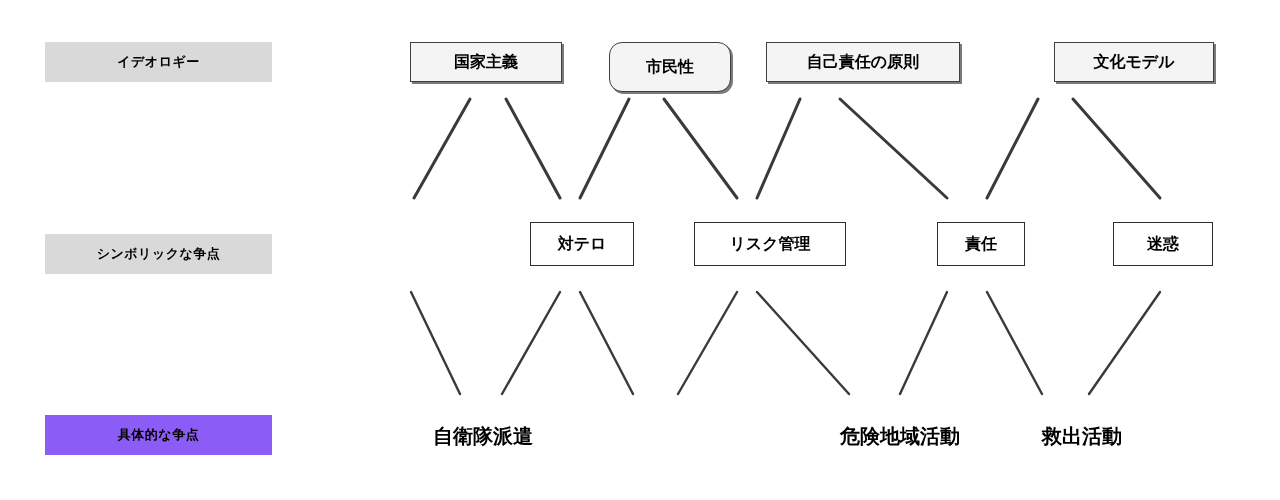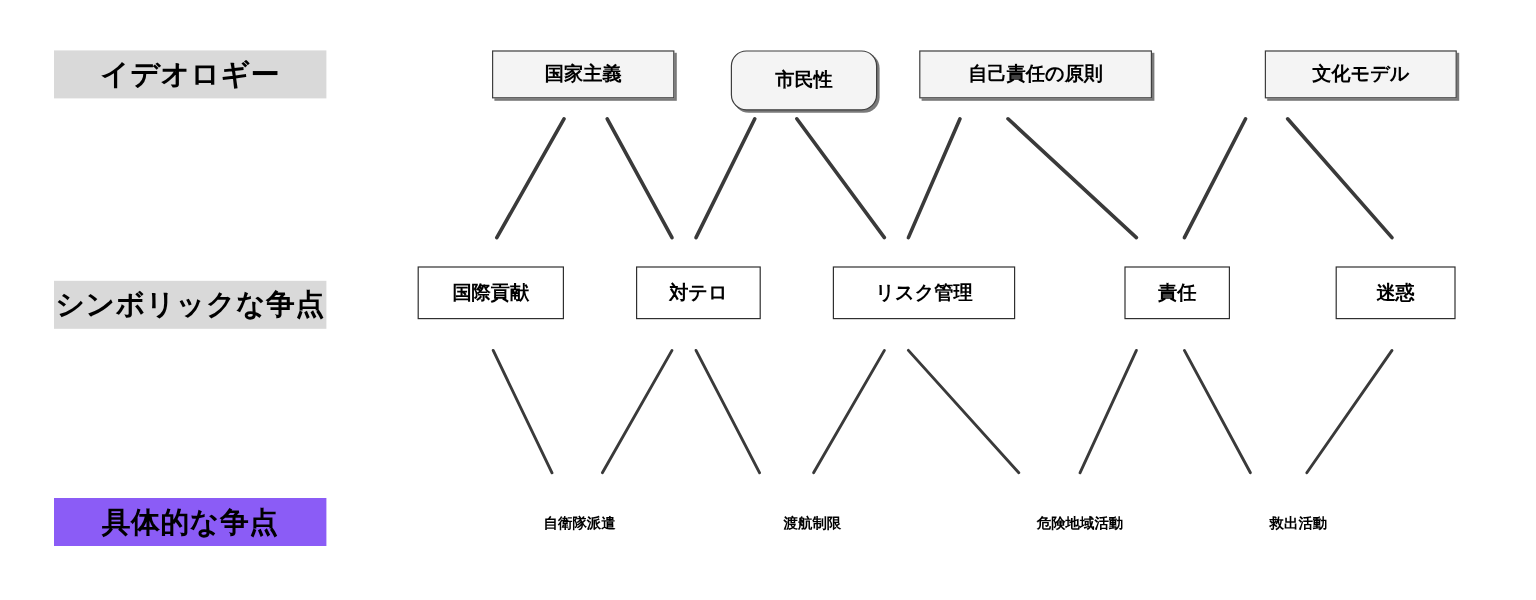--- a/index.html
+++ b/index.html
@@ -17,21 +17,21 @@
     background: #ffffff;
     overflow: hidden;
   }
   .row-label {
     position: absolute;
     background: #d9d9d9;
     color: #000000;
     display: flex;
     align-items: center;
     justify-content: center;
-    font-size: 24px;
+    font-size: 13px;
     font-weight: 700;
     letter-spacing: 0.5px;
     white-space: nowrap;
     box-sizing: border-box;
   }
   .node-box {
     position: absolute;
     background: #f2f2f2;
     border: 1px solid #3f3f3f;
     box-sizing: border-box;
@@ -49,21 +49,21 @@
   }
   .node-box.tier2 {
     background: #ffffff;
     border: 1px solid #2f2f2f;
   }
   .leaf-label {
     position: absolute;
     display: flex;
     align-items: center;
     justify-content: center;
-    font-size: 12px;
+    font-size: 20px;
     font-weight: 700;
     color: #000000;
     white-space: nowrap;
   }
   svg.edges {
     position: absolute;
     left: 0;
     top: 0;
     width: 1280px;
     height: 500px;
@@ -114,42 +114,36 @@
   <div class="node-box tier1" style="left: 609px; top: 42px; width: 122px; height: 50px; border-radius: 13px;">
     <span>市民性</span>
   </div>
   <div class="node-box tier1" style="left: 766px; top: 42px; width: 194px; height: 40px;">
     <span>自己責任の原則</span>
   </div>
   <div class="node-box tier1" style="left: 1054px; top: 42px; width: 160px; height: 40px;">
     <span>文化モデル</span>
   </div>
 
-  <div class="node-box tier2" style="left: 348px; top: 222px; width: 122px; height: 44px;">
-    <span>国際貢献</span>
-  </div>
   <div class="node-box tier2" style="left: 530px; top: 222px; width: 104px; height: 44px;">
     <span>対テロ</span>
   </div>
   <div class="node-box tier2" style="left: 694px; top: 222px; width: 152px; height: 44px;">
     <span>リスク管理</span>
   </div>
   <div class="node-box tier2" style="left: 937px; top: 222px; width: 88px; height: 44px;">
     <span>責任</span>
   </div>
   <div class="node-box tier2" style="left: 1113px; top: 222px; width: 100px; height: 44px;">
     <span>迷惑</span>
   </div>
 
   <div class="leaf-label" style="left: 410px; top: 420px; width: 146px; height: 32px;">
     <span>自衛隊派遣</span>
   </div>
-  <div class="leaf-label" style="left: 616px; top: 420px; width: 122px; height: 32px;">
-    <span>渡航制限</span>
-  </div>
   <div class="leaf-label" style="left: 812px; top: 420px; width: 176px; height: 32px;">
     <span>危険地域活動</span>
   </div>
   <div class="leaf-label" style="left: 1021px; top: 420px; width: 122px; height: 32px;">
     <span>救出活動</span>
   </div>
 
 </div>
 
 </body></html>

